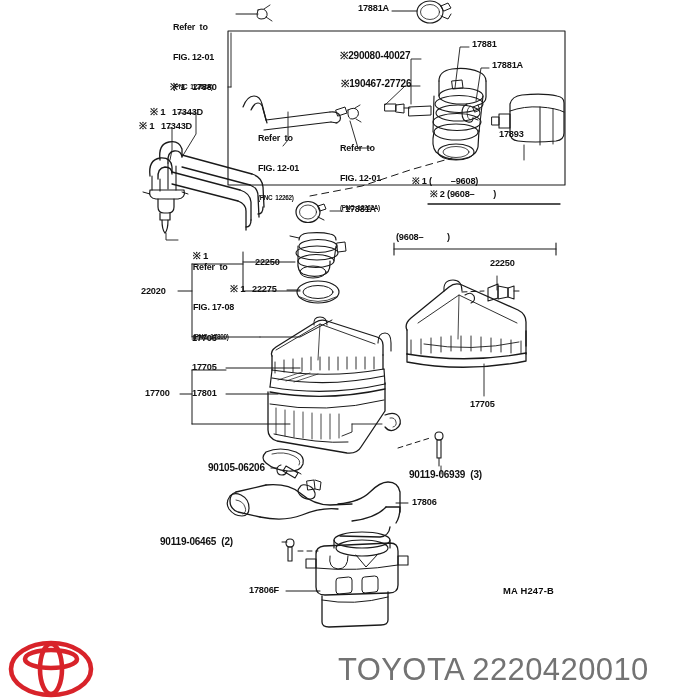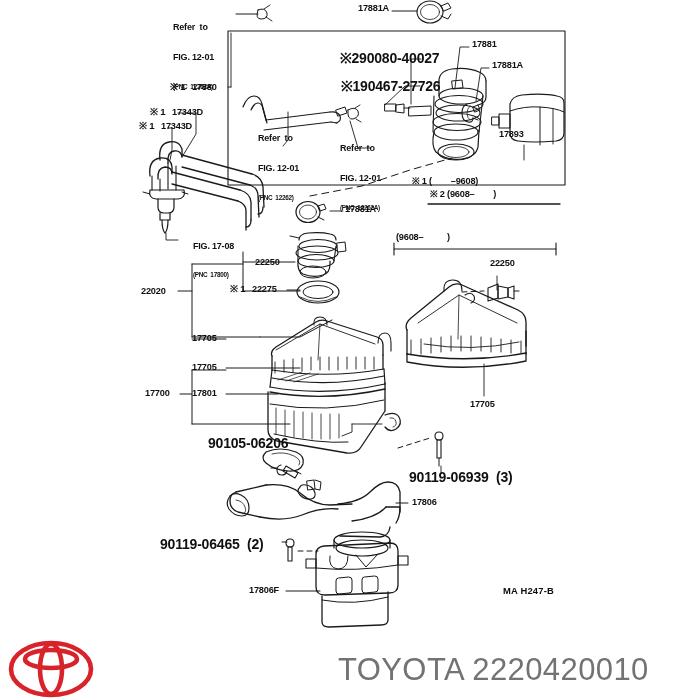--- a/index.html
+++ b/index.html
@@ -4,21 +4,21 @@
 <style>
   html,body{margin:0;padding:0;background:#ffffff;}
   body{width:700px;height:700px;position:relative;overflow:hidden;
        font-family:"Liberation Sans", sans-serif;color:#0d0d0d;}
   #stage{position:absolute;left:0;top:0;width:644px;height:700px;}
   svg.layer{position:absolute;left:0;top:0;width:700px;height:700px;}
   .lbl{position:absolute;white-space:pre;line-height:1.02;
        font-family:"Liberation Sans", sans-serif;font-weight:700;
        color:#101010;letter-spacing:-0.2px;}
   .n{font-size:9.2px;}
-  .n2{font-size:14px;}
+  .n2{font-size:10px;}
   .sub{font-size:6.4px;font-weight:700;letter-spacing:-0.3px;}
   .star{font-size:9.6px;font-weight:700;}
   .ref{font-size:9.0px;font-weight:700;line-height:1.12;}
   .botbar{position:absolute;left:0;top:636px;width:700px;height:64px;background:#ffffff;}
   .toyota-text{position:absolute;left:338px;top:652px;font-size:31px;
        font-weight:400;font-family:"Liberation Sans", sans-serif;
        color:#737373;letter-spacing:0.4px;white-space:nowrap;}
   .logo{position:absolute;left:8px;top:640px;width:86px;height:58px;}
   .macode{position:absolute;left:503px;top:585px;font-size:9.4px;font-weight:700;
        letter-spacing:0.2px;}
@@ -303,21 +303,21 @@
       <div class="lbl n" style="left: 345px; top: 205px;">17881A</div>
       <div class="lbl n" style="left: 255px; top: 258px;">22250</div>
       <div class="lbl n" style="left: 252px; top: 285px;">22275</div>
       <div class="lbl n" style="left: 141px; top: 287px;">22020</div>
       <div class="lbl n" style="left: 192px; top: 334px;">17705</div>
       <div class="lbl n" style="left: 192px; top: 363px;">17705</div>
       <div class="lbl n" style="left: 145px; top: 389px;">17700</div>
       <div class="lbl n" style="left: 192px; top: 389px;">17801</div>
       <div class="lbl n" style="left: 490px; top: 259px;">22250</div>
       <div class="lbl n" style="left: 470px; top: 400px;">17705</div>
-      <div class="lbl n2" style="left: 208px; top: 436px;">90105-06206</div>
+      <div class="lbl n2" style="left: 208px; top: 463px;">90105-06206</div>
       <div class="lbl n2" style="left: 409px; top: 470px;">90119-06939  (3)</div>
       <div class="lbl n" style="left: 412px; top: 498px;">17806</div>
       <div class="lbl n2" style="left: 160px; top: 537px;">90119-06465  (2)</div>
       <div class="lbl n" style="left: 249px; top: 586px;">17806F</div>
     </div>
   <div id="starmarks">
       <div class="lbl star" style="left: 170px; top: 82px;">※ 1</div>
       <div class="lbl star" style="left: 150px; top: 107px;">※ 1</div>
       <div class="lbl star" style="left: 139px; top: 121px;">※ 1</div>
       <div class="lbl star" style="left: 230px; top: 284px;">※ 1</div>
@@ -335,20 +335,24 @@
     <div class="sub">(PNC  12262)</div>
   </div>
 
   <div class="lbl ref" style="left:340px;top:123px;">
     <div>Refer  to</div>
     <div>FIG. 12-01</div>
     <div class="sub">(PNC  12262A)</div>
   </div>
 
   <div class="lbl ref" style="left:179px;top:221px;">
+    <div>
+      <span class="star">※ 1</span>
+      <span>Refer  to</span>
+    </div>
     <div style="margin-left:14px;">FIG. 17-08</div>
     <div class="sub" style="margin-left:14px;">(PNC  17800)</div>
   </div>
 
   <div class="lbl n" style="left:412px;top:177px;">※ 1 (        –9608)</div>
   <div class="lbl n" style="left:430px;top:190px;">※ 2 (9608–        )</div>
   <div class="lbl n" style="left:396px;top:233px;">(9608–          )</div>
 
   <div class="macode">MA  H247-B</div>
 

